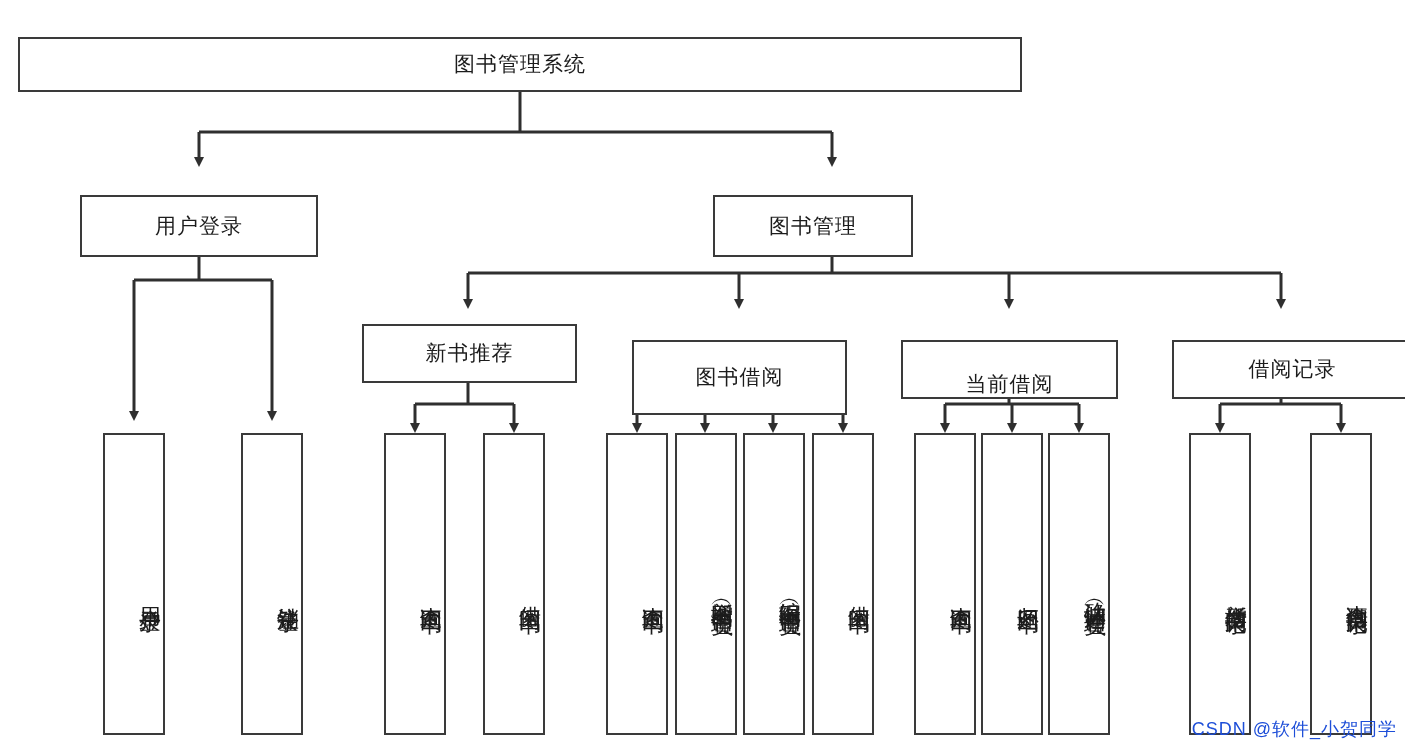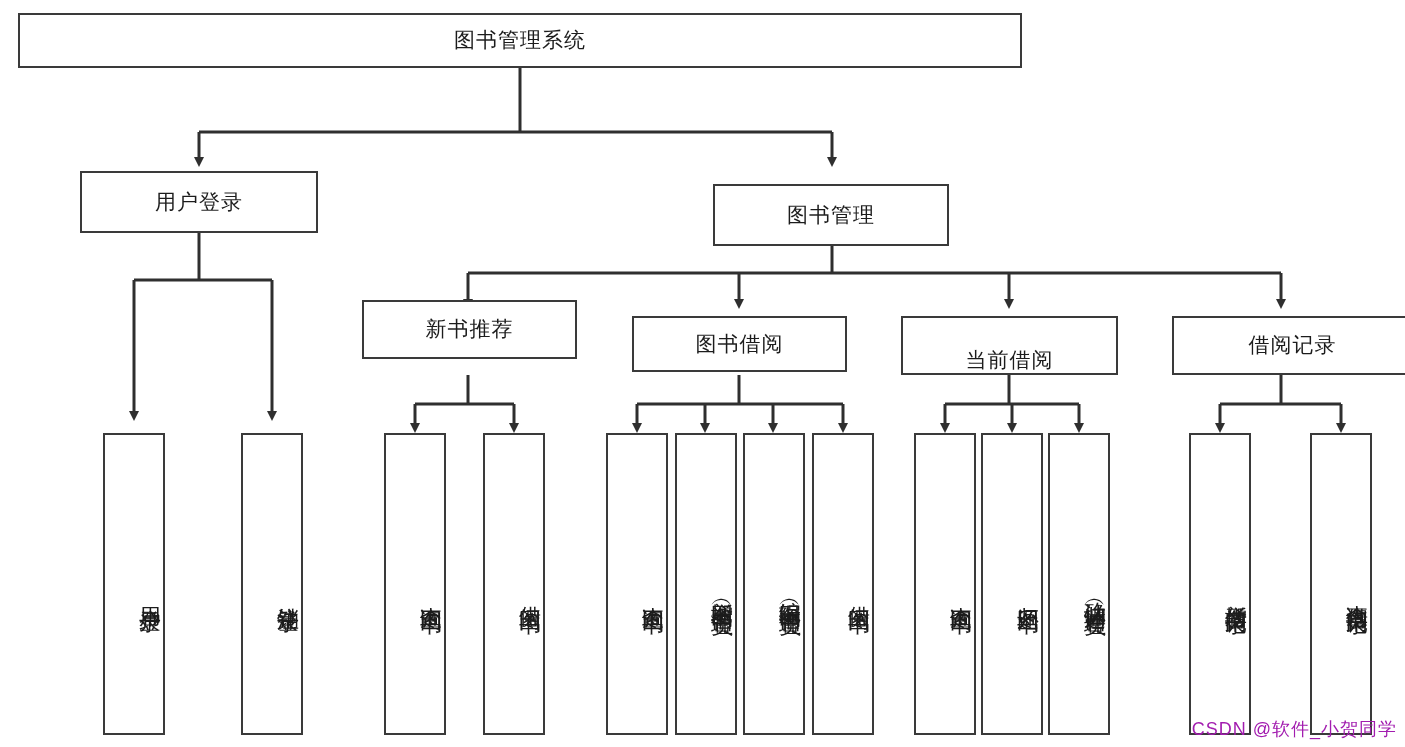--- a/index.html
+++ b/index.html
@@ -32,41 +32,42 @@
     background: #ffffff;
     display: flex;
     align-items: center;
     justify-content: center;
     color: #1c1c1c;
     line-height: 1.18;
   }
   .node.h {
     font-size: 21px;
     letter-spacing: 1px;
+    margin-top: 24px;
   }
   .node.v {
     writing-mode: vertical-rl;
     text-orientation: upright;
     font-size: 22px;
     letter-spacing: 2px;
     align-items: flex-start;
     justify-content: center;
     padding-top: 18px;
   }
   .node.v .vtext {
     writing-mode: vertical-rl;
     text-orientation: upright;
     white-space: nowrap;
   }
   .watermark {
     position: absolute;
     right: 8px;
     bottom: 6px;
     font-size: 18px;
-    color: #a21caf;
+    color: #1d4ed8;
     letter-spacing: 1px;
     white-space: nowrap;
     user-select: none;
   }
 </style>
 </head>
 <body>
 
 <div id="canvas">
 
@@ -120,28 +121,28 @@
     </g>
   </svg>
 
   <div class="node h" style="left:18px; top:13px; width:1004px; height:55px;">
     <span>图书管理系统</span>
   </div>
 
   <div class="node h" style="left:80px; top:171px; width:238px; height:62px;">
     <span>用户登录</span>
   </div>
-  <div class="node h" style="left:713px; top:184px; width:236px; height:62px;">
+  <div class="node h" style="left:713px; top:171px; width:200px; height:62px;">
     <span>图书管理</span>
   </div>
 
   <div class="node h" style="left:362px; top:300px; width:215px; height:59px;">
     <span>新书推荐</span>
   </div>
-  <div class="node h" style="left:632px; top:316px; width:215px; height:56px;">
+  <div class="node h" style="left:632px; top:316px; width:215px; height:75px;">
     <span>图书借阅</span>
   </div>
   <div class="node h" style="left:901px; top:316px; width:217px; height:59px;align-items:flex-end;">
     <span>当前借阅</span>
   </div>
   <div class="node h" style="left:1172px; top:316px; width:241px; height:59px;">
     <span>借阅记录</span>
   </div>
 
   <div class="node v" style="left:103px; top:433px; width:62px; height:302px;">

